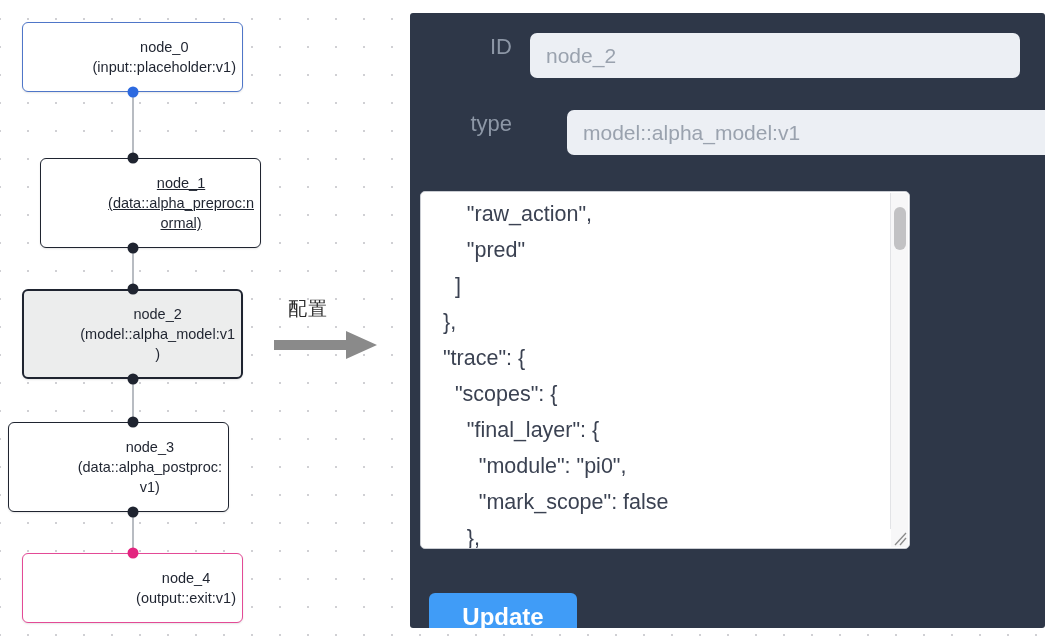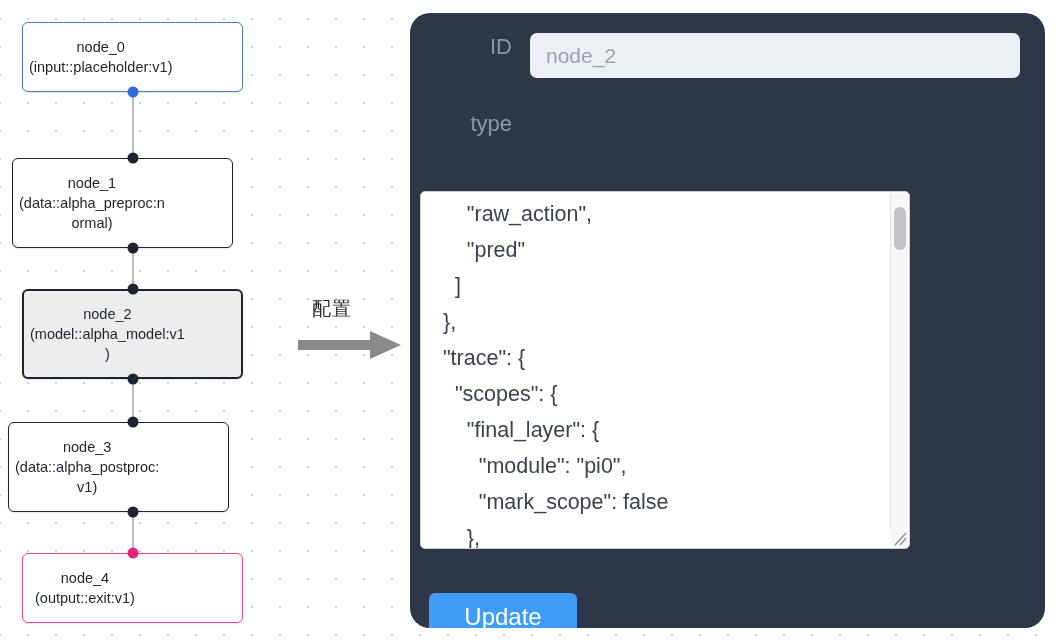--- a/index.html
+++ b/index.html
@@ -34,21 +34,21 @@
     box-sizing: border-box;
     border: 1.6px solid #1f2430;
     border-radius: 6px;
     background: #ffffff;
     color: #1f2430;
     font-size: 14.5px;
     line-height: 20px;
     text-align: center;
     display: flex;
     align-items: center;
-    justify-content: flex-start;
+    justify-content: flex-end;
     padding: 2px 6px;
     box-shadow: 0 1px 2px rgba(0,0,0,0.10);
   }
   .node .nlabel { display: block; white-space: pre-line; }
   .node.input   { border-color: #4f76c8; }
   .node.output  { border-color: #e34a96; }
   .node.selected{ background: #eceded; border-color: #1f2430; border-width: 2px; }
 
   
   .edge {
@@ -63,21 +63,21 @@
     border-radius: 50%;
     background: #1f2430;
     transform: translate(-50%, -50%);
   }
   .port.blue { background: #2d6ae0; }
   .port.pink { background: #e3247f; }
 
   
   #arrow-group {
     position: absolute;
-    left: 298px;
+    left: 274px;
     top: 296px;
     width: 110px;
     height: 70px;
   }
   #arrow-caption {
     position: absolute;
     left: 14px;
     top: 0px;
     font-size: 19px;
     color: #2b2b2b;
@@ -87,21 +87,21 @@
   #arrow-shape { position: absolute; left: 0; top: 34px; }
 
   
   #config-panel {
     position: absolute;
     left: 410px;
     top: 13px;
     width: 635px;
     height: 615px;
     background: #2e3748;
-    border-radius: 20px;
+    border-radius: 3px;
     box-sizing: border-box;
     overflow: hidden;
   }
   .field-row {
     position: absolute;
     display: flex;
     align-items: flex-start;
   }
   .field-label {
     color: #8d97a6;
@@ -210,21 +210,21 @@
 
   <div id="graph-layer">
       <div class="edge" style="left: 132px; top: 92px; height: 66px;"></div>
       <div class="edge" style="left: 132px; top: 248px; height: 41px;"></div>
       <div class="edge" style="left: 132px; top: 379px; height: 43px;"></div>
       <div class="edge" style="left: 132px; top: 512px; height: 41px;"></div>
       <div class="node input" style="left: 22px; top: 22px; width: 221px; height: 70px;">
         <span class="nlabel">node_0
 (input::placeholder:v1)</span>
       </div>
-      <div class="node" style="left: 12px; top: 158px; width: 221px; height: 90px;">
+      <div class="node" style="left: 40px; top: 158px; width: 221px; height: 90px; text-decoration: underline;">
         <span class="nlabel">node_1
 (data::alpha_preproc:n
 ormal)</span>
       </div>
       <div class="node selected" style="left: 22px; top: 289px; width: 221px; height: 90px;">
         <span class="nlabel">node_2
 (model::alpha_model:v1
 )</span>
       </div>
       <div class="node" style="left: 8px; top: 422px; width: 221px; height: 90px;">
@@ -257,20 +257,21 @@
 
   <div id="config-panel">
 
     <div class="field-row" id="id-row">
       <div class="field-label">ID</div>
       <input class="text-input" id="id-input" type="text" readonly="" value="node_2" style="">
     </div>
 
     <div class="field-row" id="type-row">
       <div class="field-label">type</div>
+      <input class="text-input" id="type-input" type="text" readonly="" value="model::alpha_model:v1" style="">
     </div>
 
     <div class="field-row" id="config-row">
       <div class="textarea-shell">
         <textarea id="config-textarea" spellcheck="false" style="">      "raw_action",
       "pred"
     ]
   },
   "trace": {
     "scopes": {
@@ -284,15 +285,15 @@
         </div>
         <div id="ta-resize">
           <svg width="17" height="19" viewBox="0 0 17 19">
             <line x1="15" y1="5" x2="4" y2="17" stroke="#8b8b8b" stroke-width="1.3"></line>
             <line x1="15" y1="10" x2="9" y2="17" stroke="#8b8b8b" stroke-width="1.3"></line>
           </svg>
         </div>
       </div>
     </div>
 
-    <button id="update-button" style="background: rgb(64, 156, 247);">Update</button>
+    <button id="update-button" style="background: rgb(64, 156, 247); font-weight: bold;">Update</button>
   </div>
 </div>
 
 </body></html>

